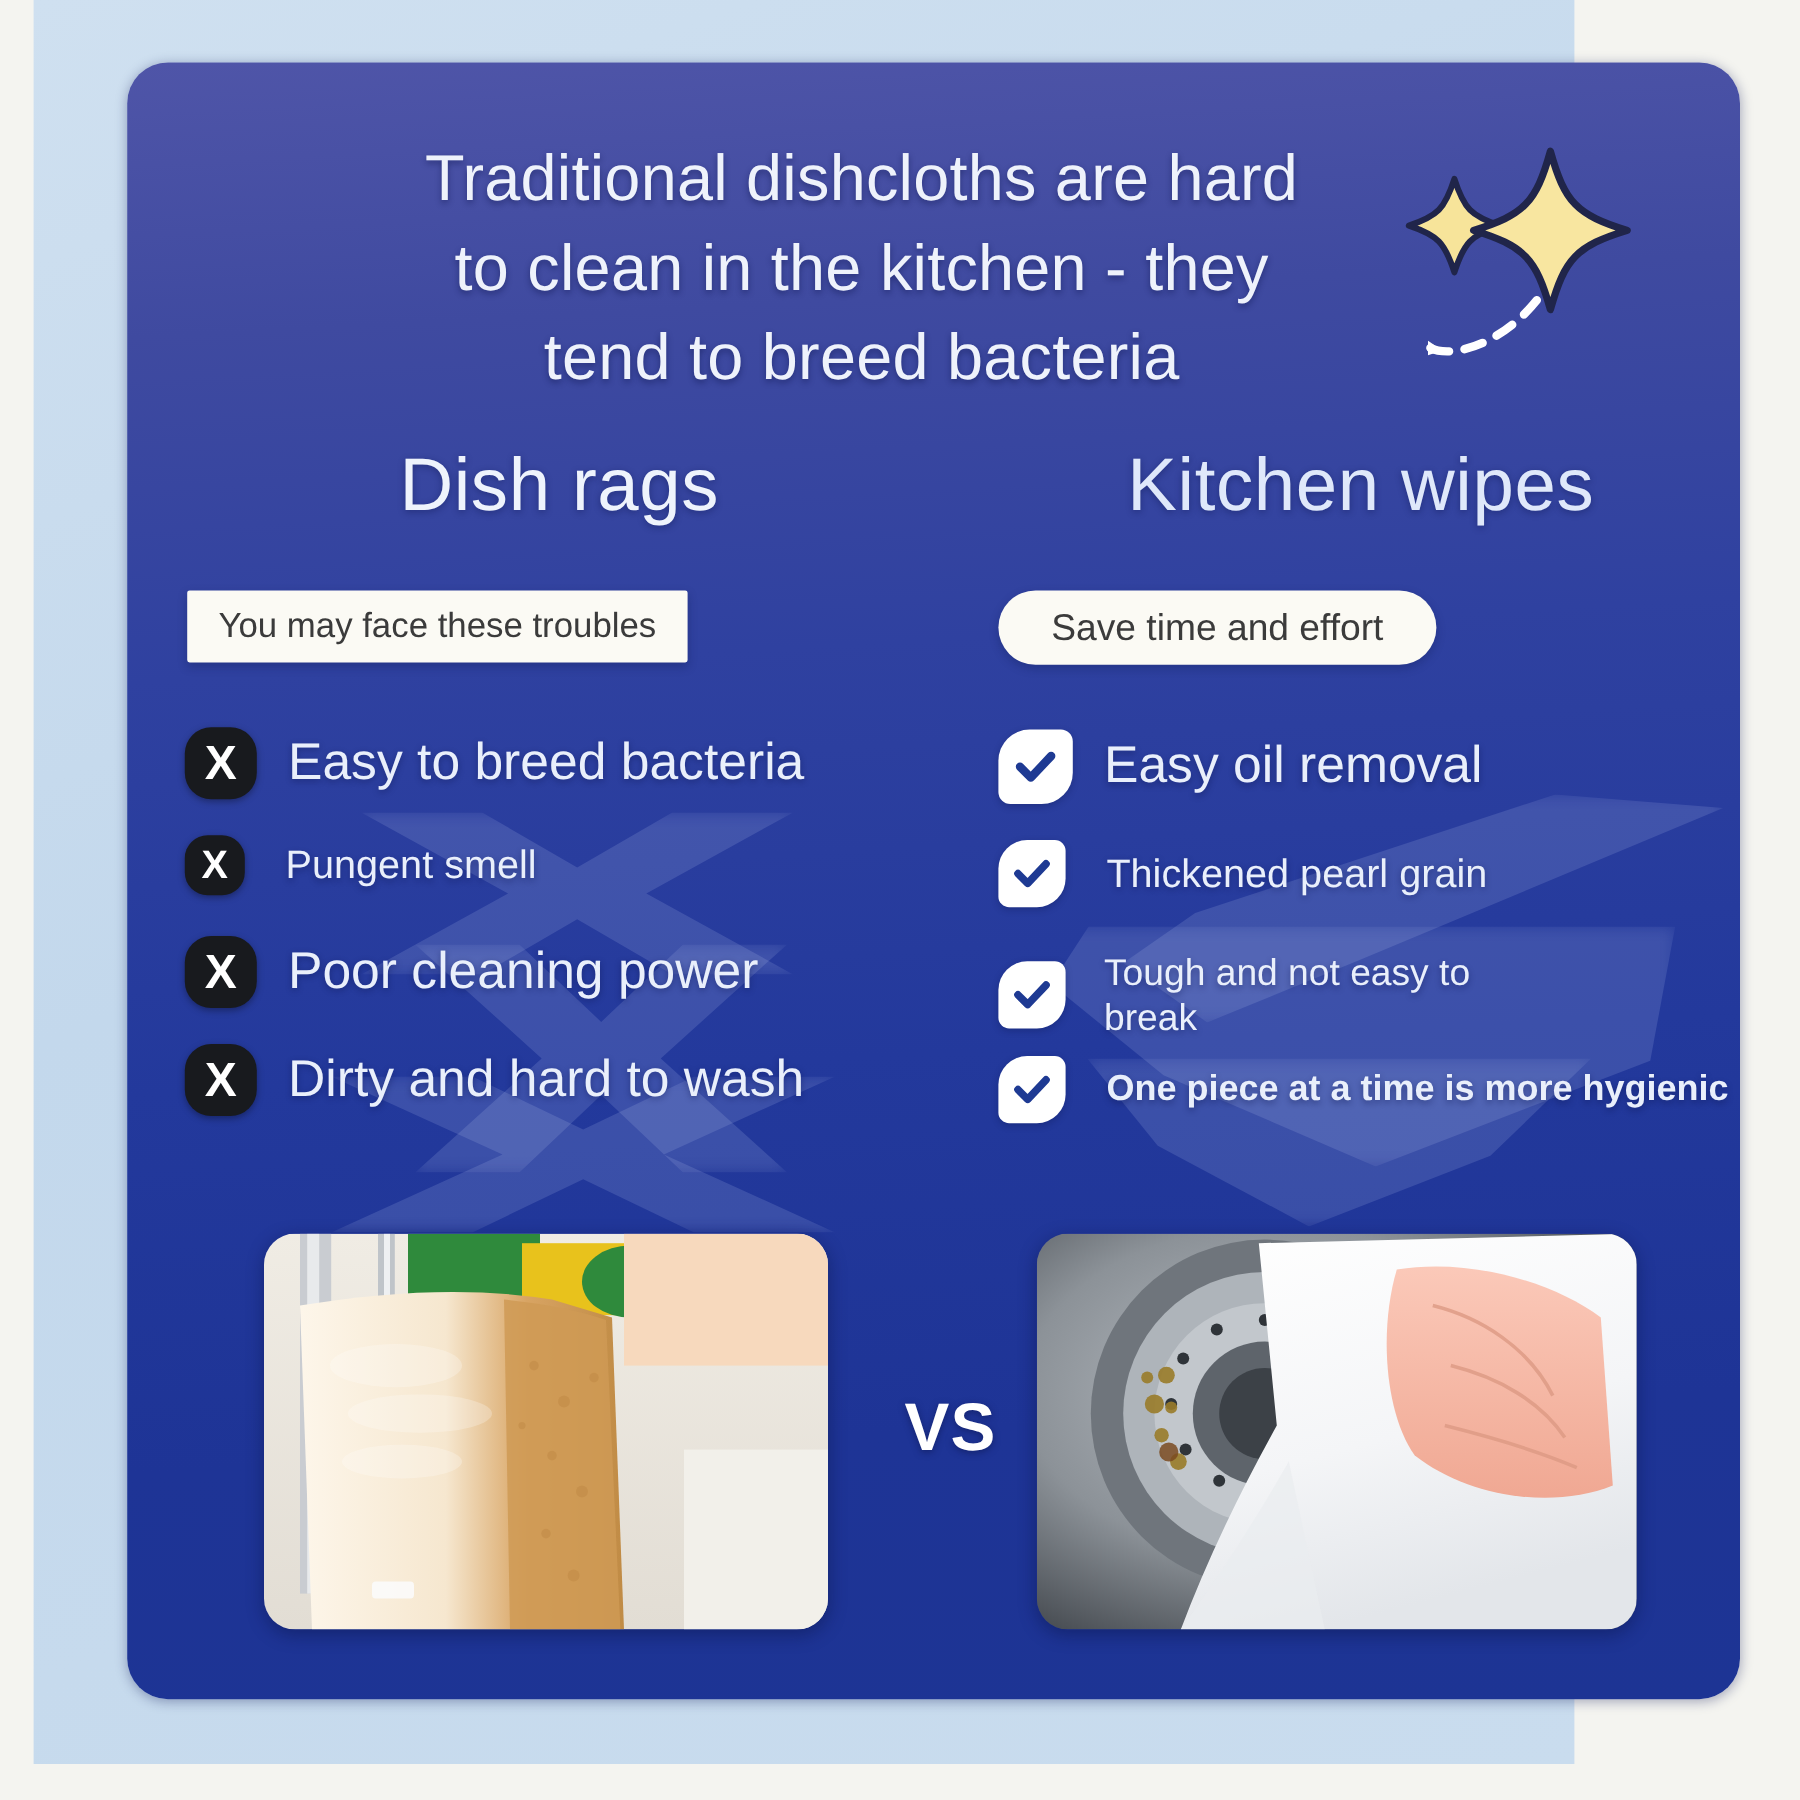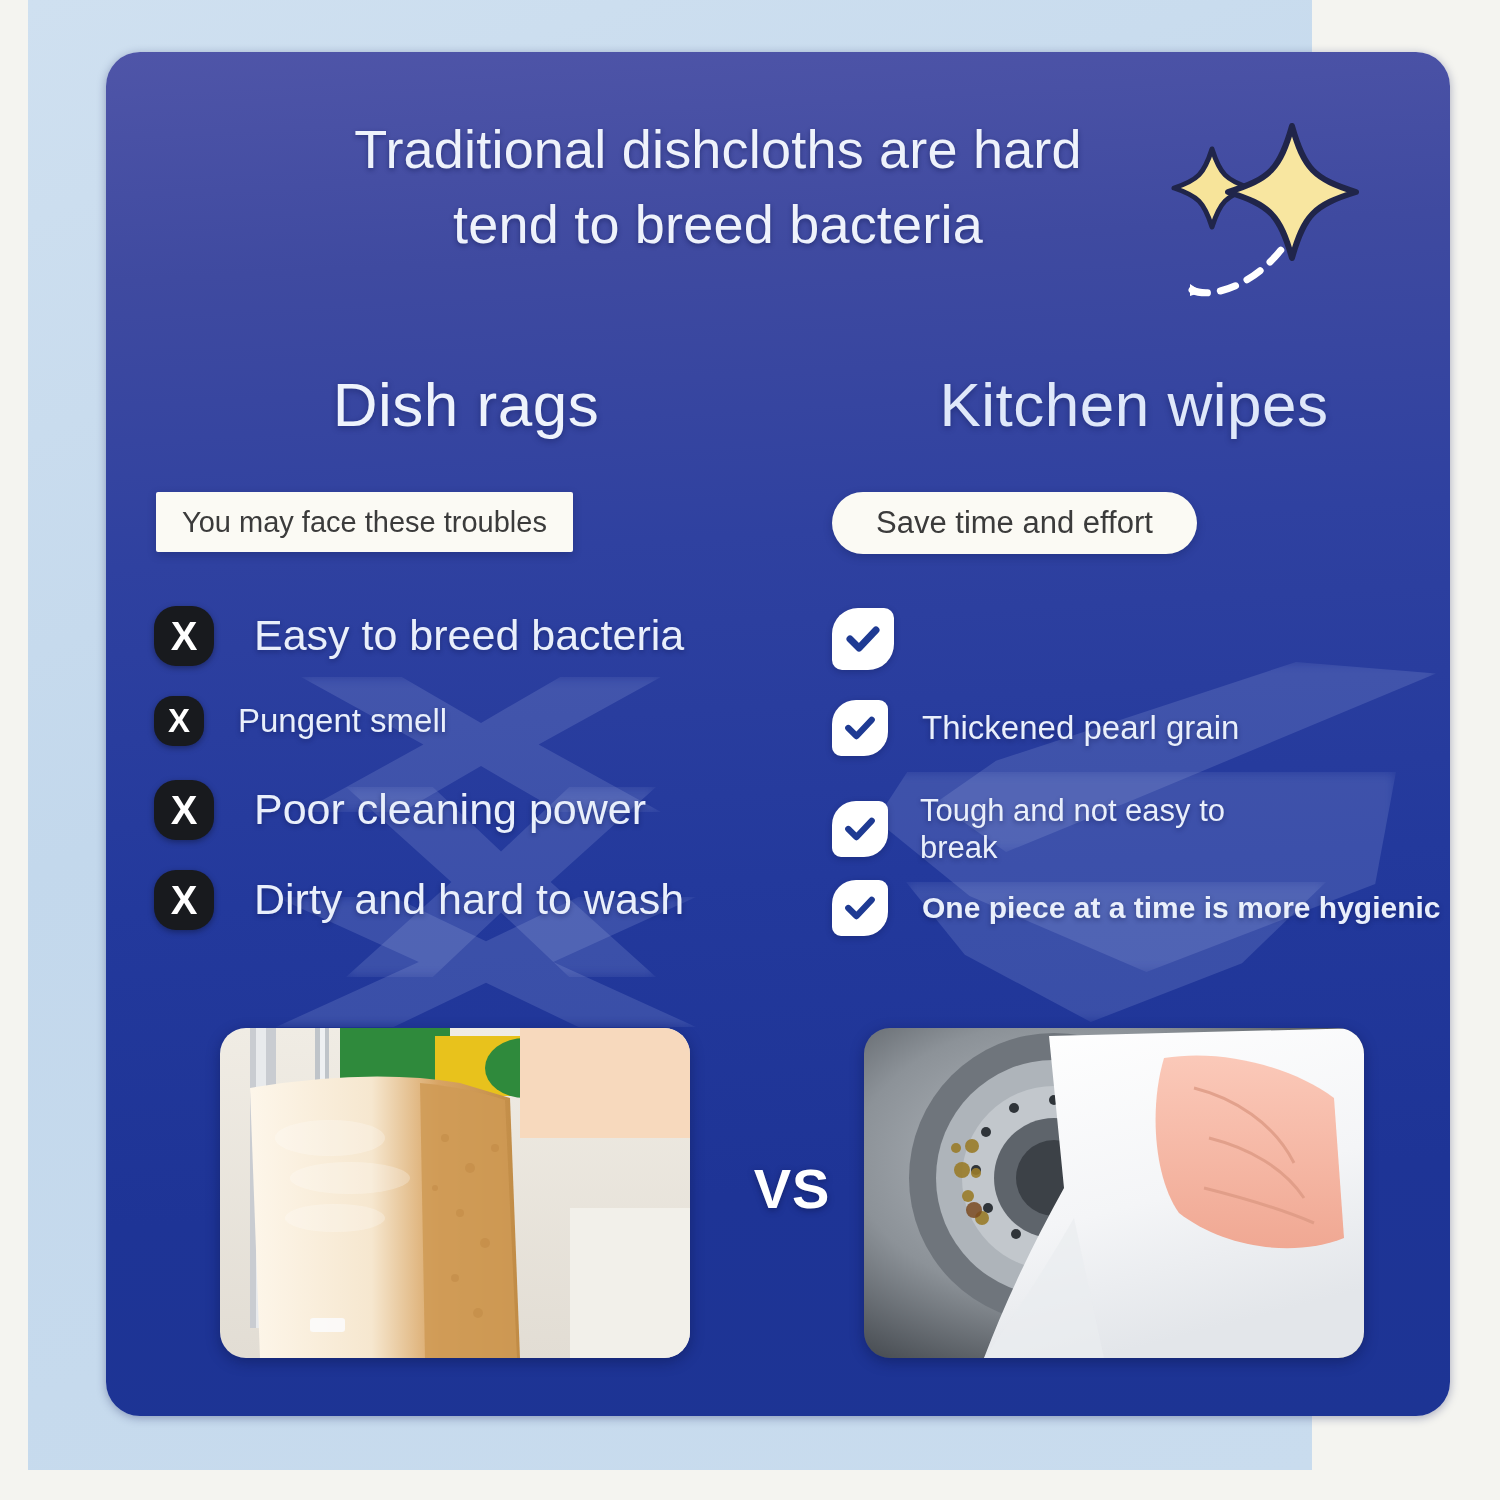--- a/index.html
+++ b/index.html
@@ -129,21 +129,21 @@
     box-shadow: 0 2px 6px rgba(10,20,70,0.3);
   }
   .c-lg { width: 62px; height: 62px; border-radius: 26px 10px 26px 10px; }
   .c-sm { width: 56px; height: 56px; border-radius: 24px 9px 24px 9px; }
 
   .row-text {
     color: #e9effb;
     text-shadow: 0 2px 5px rgba(10,18,70,0.4);
     line-height: 1.2;
   }
-  .t-lg { font-size: 43px; margin-left: 40px; }
+  .t-lg { font-size: 43px; margin-left: 26px; }
   .t-md { font-size: 33px; margin-left: 34px; }
   .t-sm { font-size: 30px; margin-left: 34px; font-weight: 600; }
   .t-smw { font-size: 31px; margin-left: 32px; max-width: 330px; }
 
   
   .photos { position: absolute; bottom: 58px; left: 14px; width: 100%; height: 330px; }
 
   .photo {
     position: absolute;
     border-radius: 26px;
@@ -185,20 +185,21 @@
       <svg viewBox="0 0 230 200">
         <path d="M60 178 L48 170 L48 182 Z" fill="#ffffff"></path>
         <path d="M50 176 C 70 186, 120 170, 150 120" stroke="#ffffff" stroke-width="7" fill="none" stroke-dasharray="16 13" stroke-linecap="round"></path>
         <path d="M70 35 C 78 60, 84 66, 108 74 C 84 82, 78 88, 70 113 C 62 88, 56 82, 32 74 C 56 66, 62 60, 70 35 Z" fill="#f7e49a" stroke="#20254a" stroke-width="5" stroke-linejoin="round"></path>
         <path d="M150 12 C 162 55, 172 65, 214 78 C 172 91, 162 101, 150 144 C 138 101, 128 91, 86 78 C 128 65, 138 55, 150 12 Z" fill="#f8e6a0" stroke="#20254a" stroke-width="6" stroke-linejoin="round"></path>
       </svg>
     </div>
 
     <div class="headline">
       <span>Traditional dishcloths are hard</span>
+      <span>to clean in the kitchen - they</span>
       <span>tend to breed bacteria</span>
     </div>
 
     <div class="cols">
 
       <div class="col col-left">
         <div class="col-title">Dish rags</div>
 
         <div class="badge-wrap-left">
           <div class="badge badge-square">You may face these troubles</div>
@@ -247,20 +248,21 @@
         <div class="list" style="padding-left:14px;">
 
           <div class="row row-lg">
             <span class="ico">
               <span class="c-badge c-lg">
                 <svg width="40" height="40" viewBox="0 0 40 40">
                   <path d="M7 20 L16 29 L33 11" stroke="#1e3a93" stroke-width="7" fill="none" stroke-linecap="round" stroke-linejoin="round"></path>
                 </svg>
               </span>
             </span>
+            <span class="row-text t-lg">Easy oil removal</span>
           </div>
 
           <div class="row" style="margin-bottom:36px;">
             <span class="ico">
               <span class="c-badge c-sm">
                 <svg width="36" height="36" viewBox="0 0 40 40">
                   <path d="M7 20 L16 29 L33 11" stroke="#1e3a93" stroke-width="7" fill="none" stroke-linecap="round" stroke-linejoin="round"></path>
                 </svg>
               </span>
             </span>

